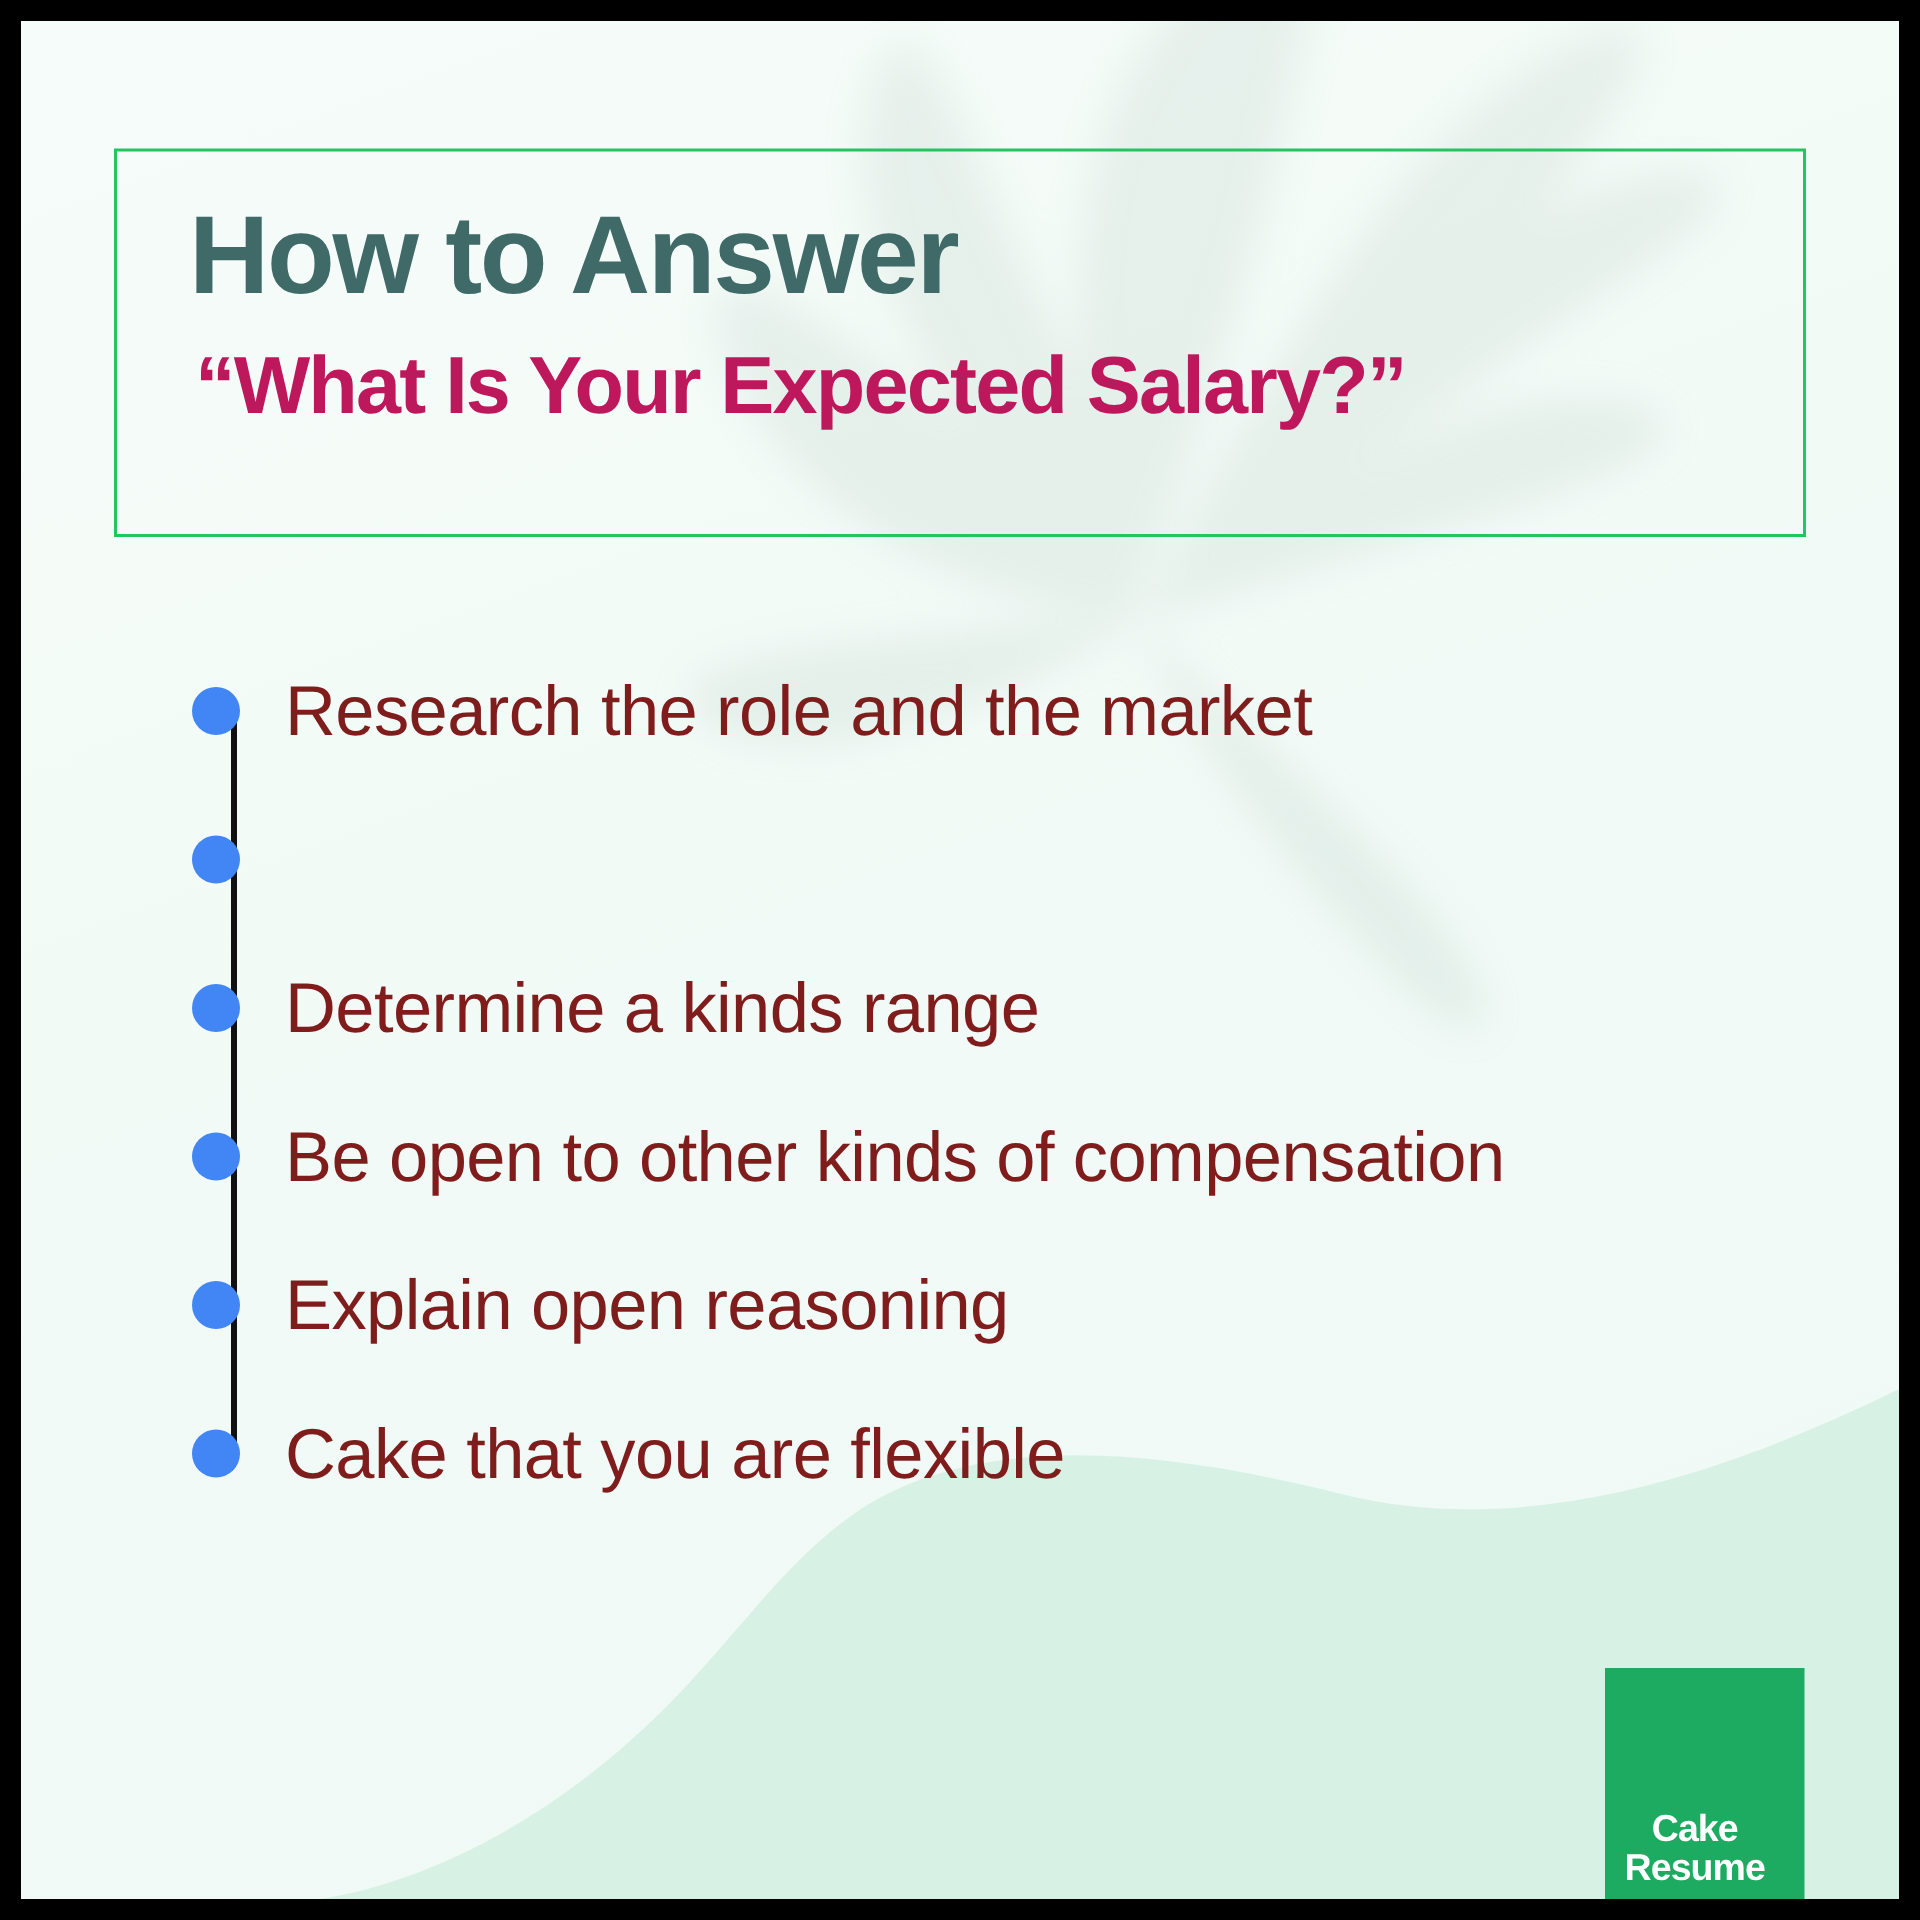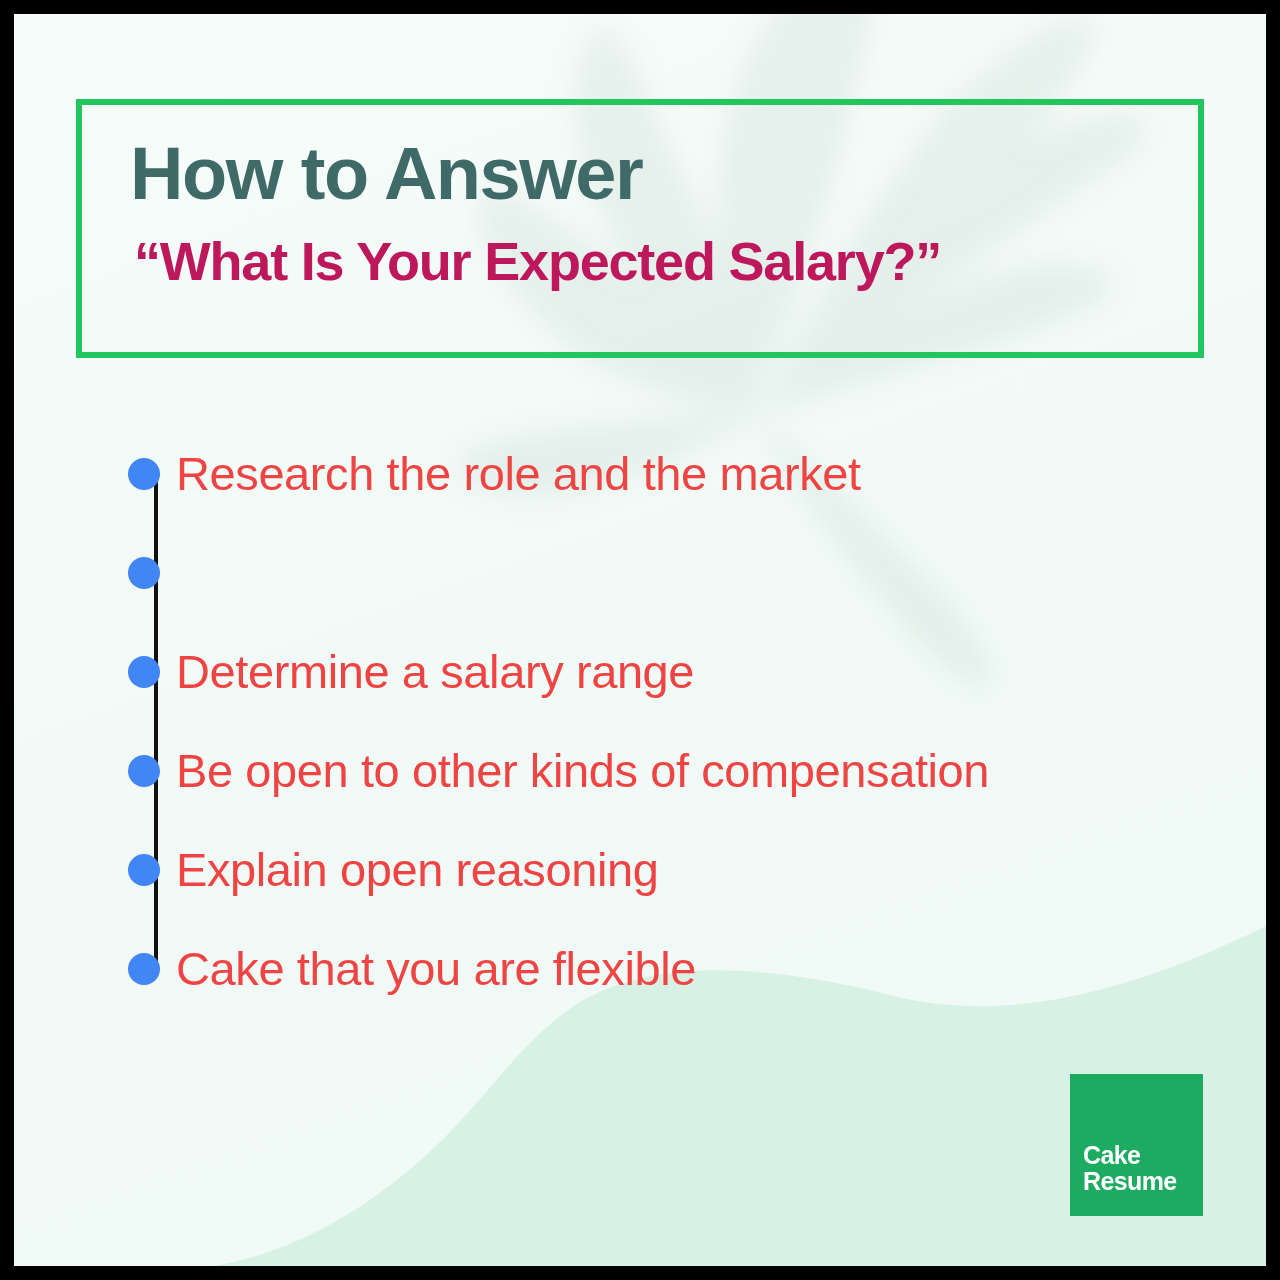--- a/index.html
+++ b/index.html
@@ -51,21 +51,21 @@
     width:1252px; height:340px;
     pointer-events:none;
   }
   #mint-wave svg { width:100%; height:100%; display:block; }
 
   
   #heading-box {
     position:absolute;
     left:62px; top:85px;
     width:1128px; height:259px;
-    border:6px solid #22c55e;
+    border:2px solid #22c55e;
     background:transparent;
   }
   #title-line-1 {
     position:absolute;
     left:48px; top:32px;
     font-size:74px;
     font-weight:700;
     letter-spacing:-1.5px;
     color:#3F6A67;
     line-height:1;
@@ -108,35 +108,36 @@
     position:relative;
     z-index:2;
     flex:0 0 auto;
     width:32px; height:32px;
     border-radius:50%;
     background:#4285F4;
   }
   .step-label {
     position:relative;
     z-index:2;
-    margin-left:16px;
+    margin-left:30px;
     font-size:47px;
     font-weight:400;
-    color:#ef4444;
+    color:#7f1d1d;
     letter-spacing:-0.4px;
     white-space:nowrap;
     line-height:1;
   }
 
   
   #logo-block {
     position:absolute;
-    left:1056px; top:1060px;
-    width:133px; height:142px;
+    left:1056px; top:1098px;
+    width:133px; height:168px;
     background:#1DAB61;
+    text-align:center;
   }
   #logo-text {
     position:absolute;
     left:13px; bottom:22px;
     color:#FFFFFF;
     font-size:25px;
     font-weight:700;
     line-height:1.02;
     letter-spacing:-0.6px;
     white-space:pre-line;
@@ -186,21 +187,21 @@
       </div>
 
       <div class="step-row">
         <span class="connector"></span>
         <span class="step-bullet"></span>
       </div>
 
       <div class="step-row">
         <span class="connector"></span>
         <span class="step-bullet"></span>
-        <span class="step-label">Determine a salary range</span>
+        <span class="step-label">Determine a kinds range</span>
       </div>
 
       <div class="step-row">
         <span class="connector"></span>
         <span class="step-bullet"></span>
         <span class="step-label">Be open to other kinds of compensation</span>
       </div>
 
       <div class="step-row">
         <span class="connector"></span>

